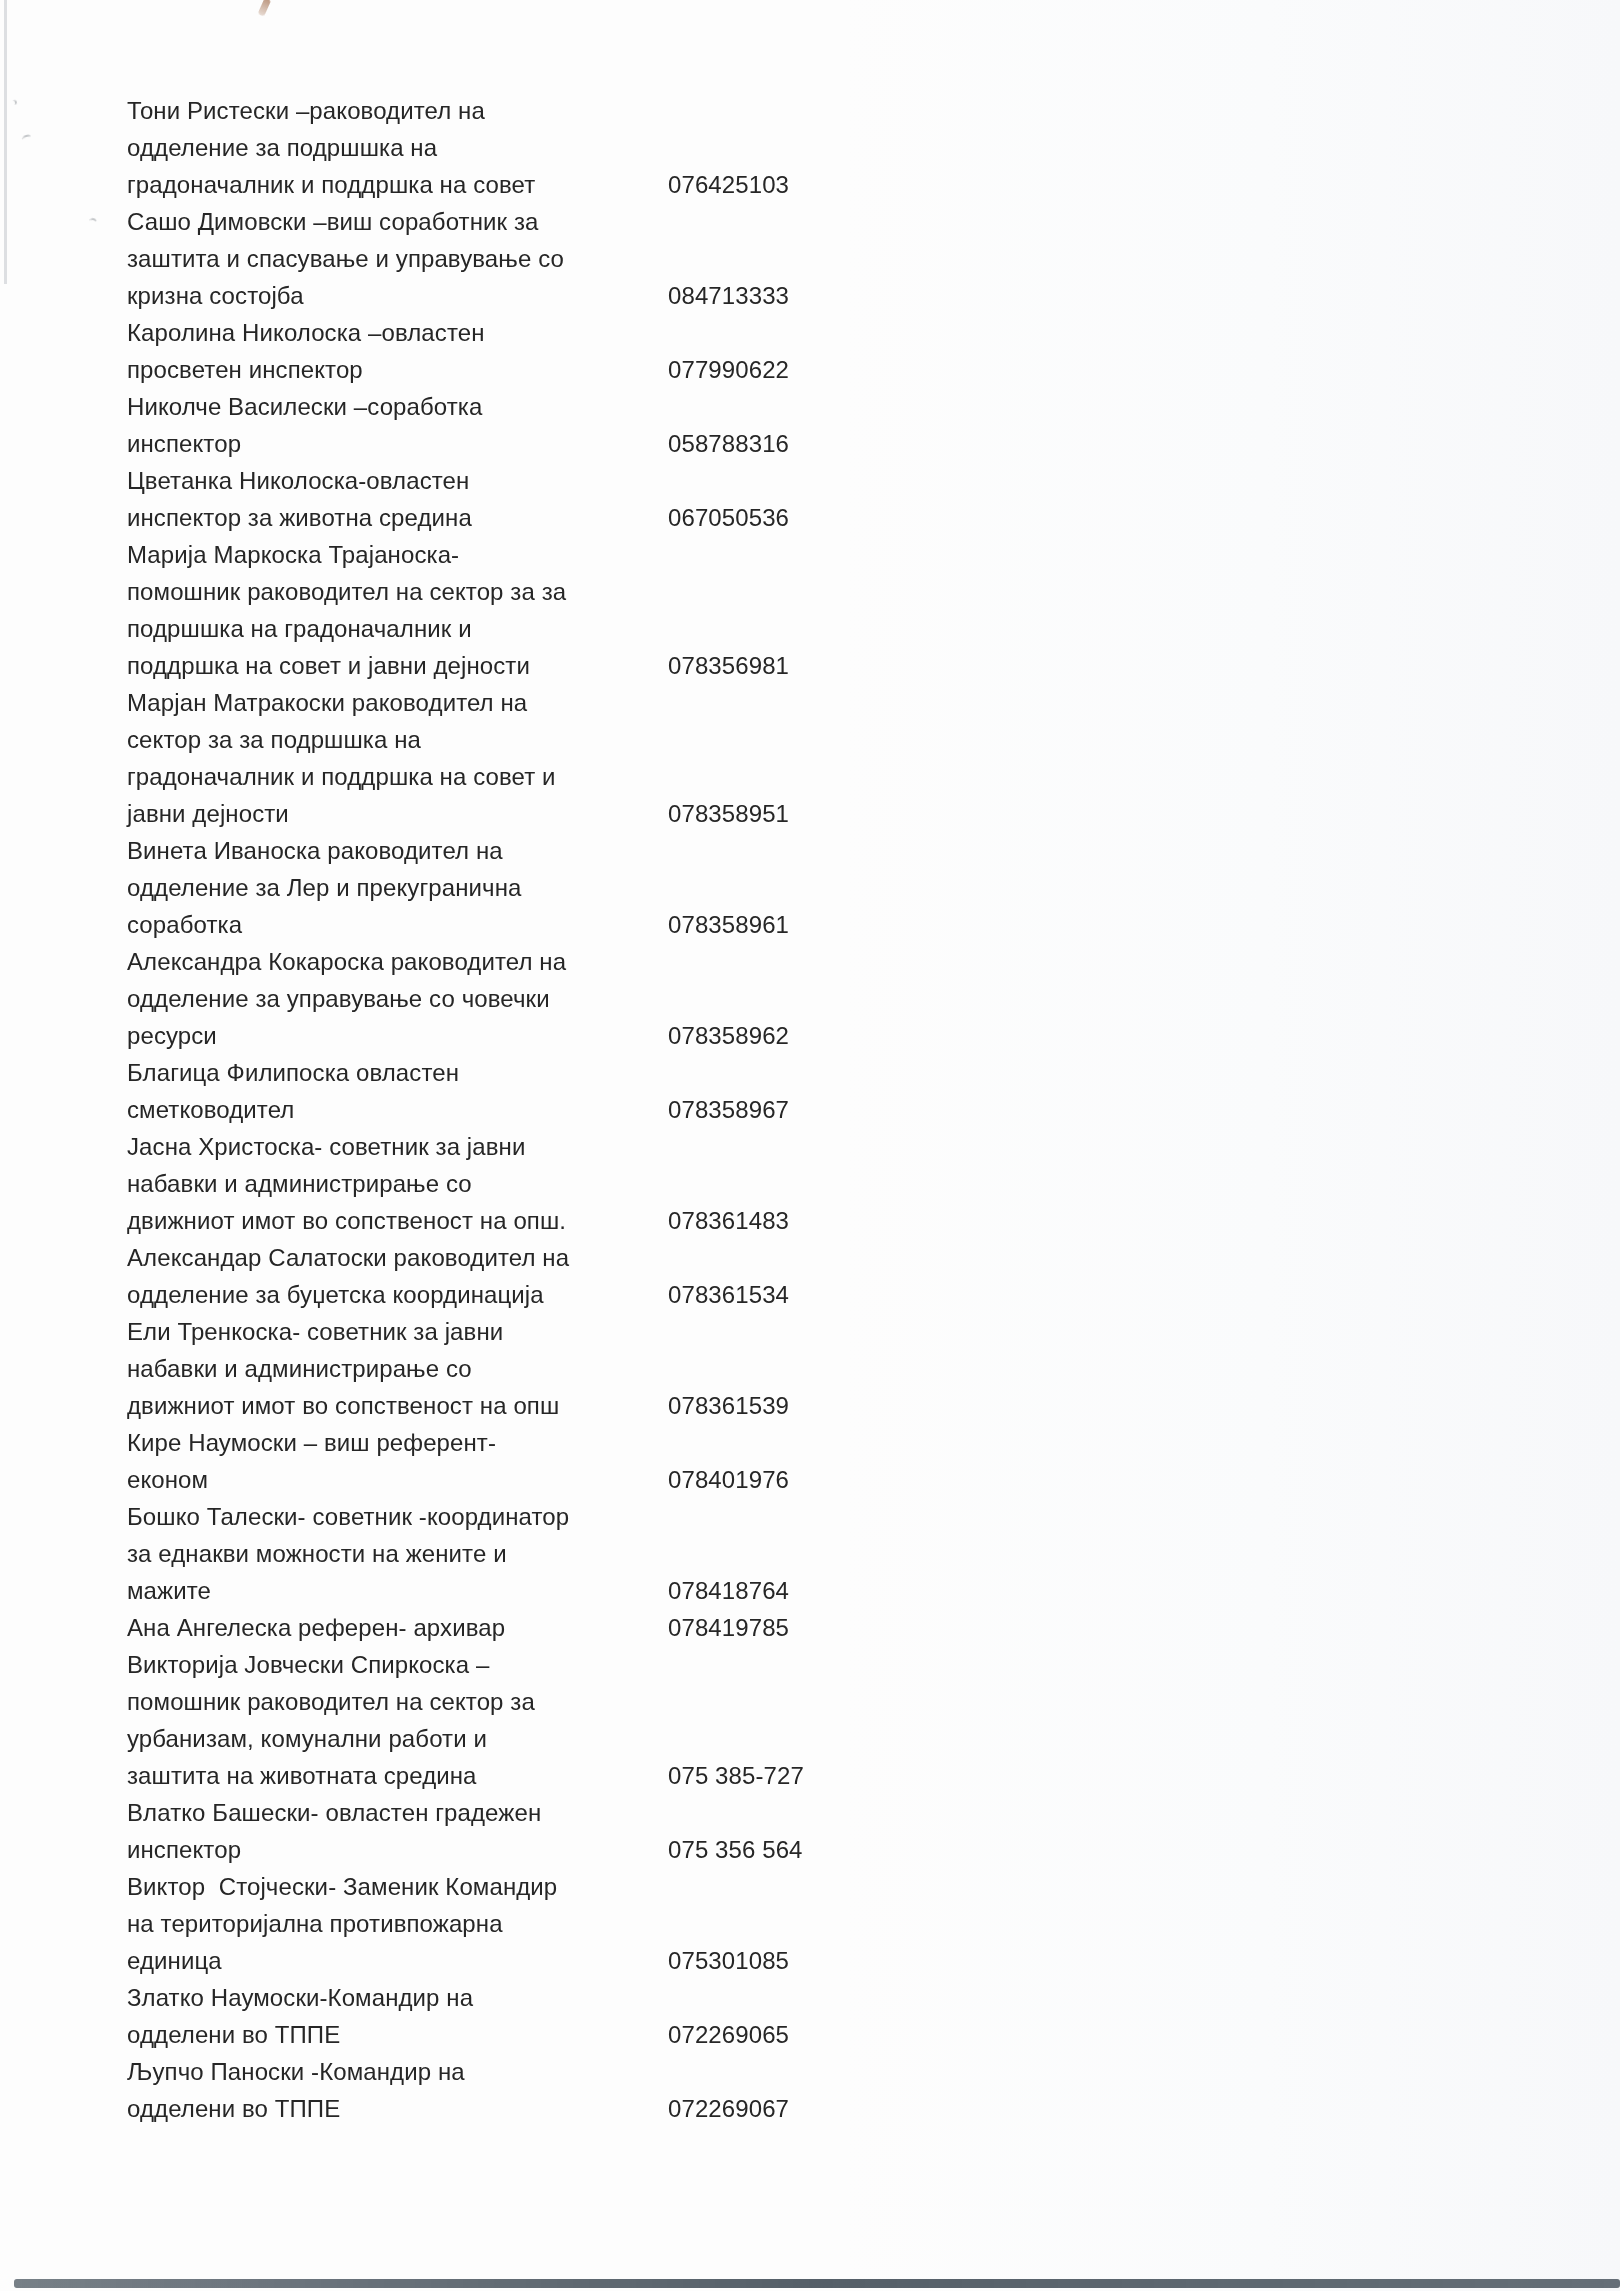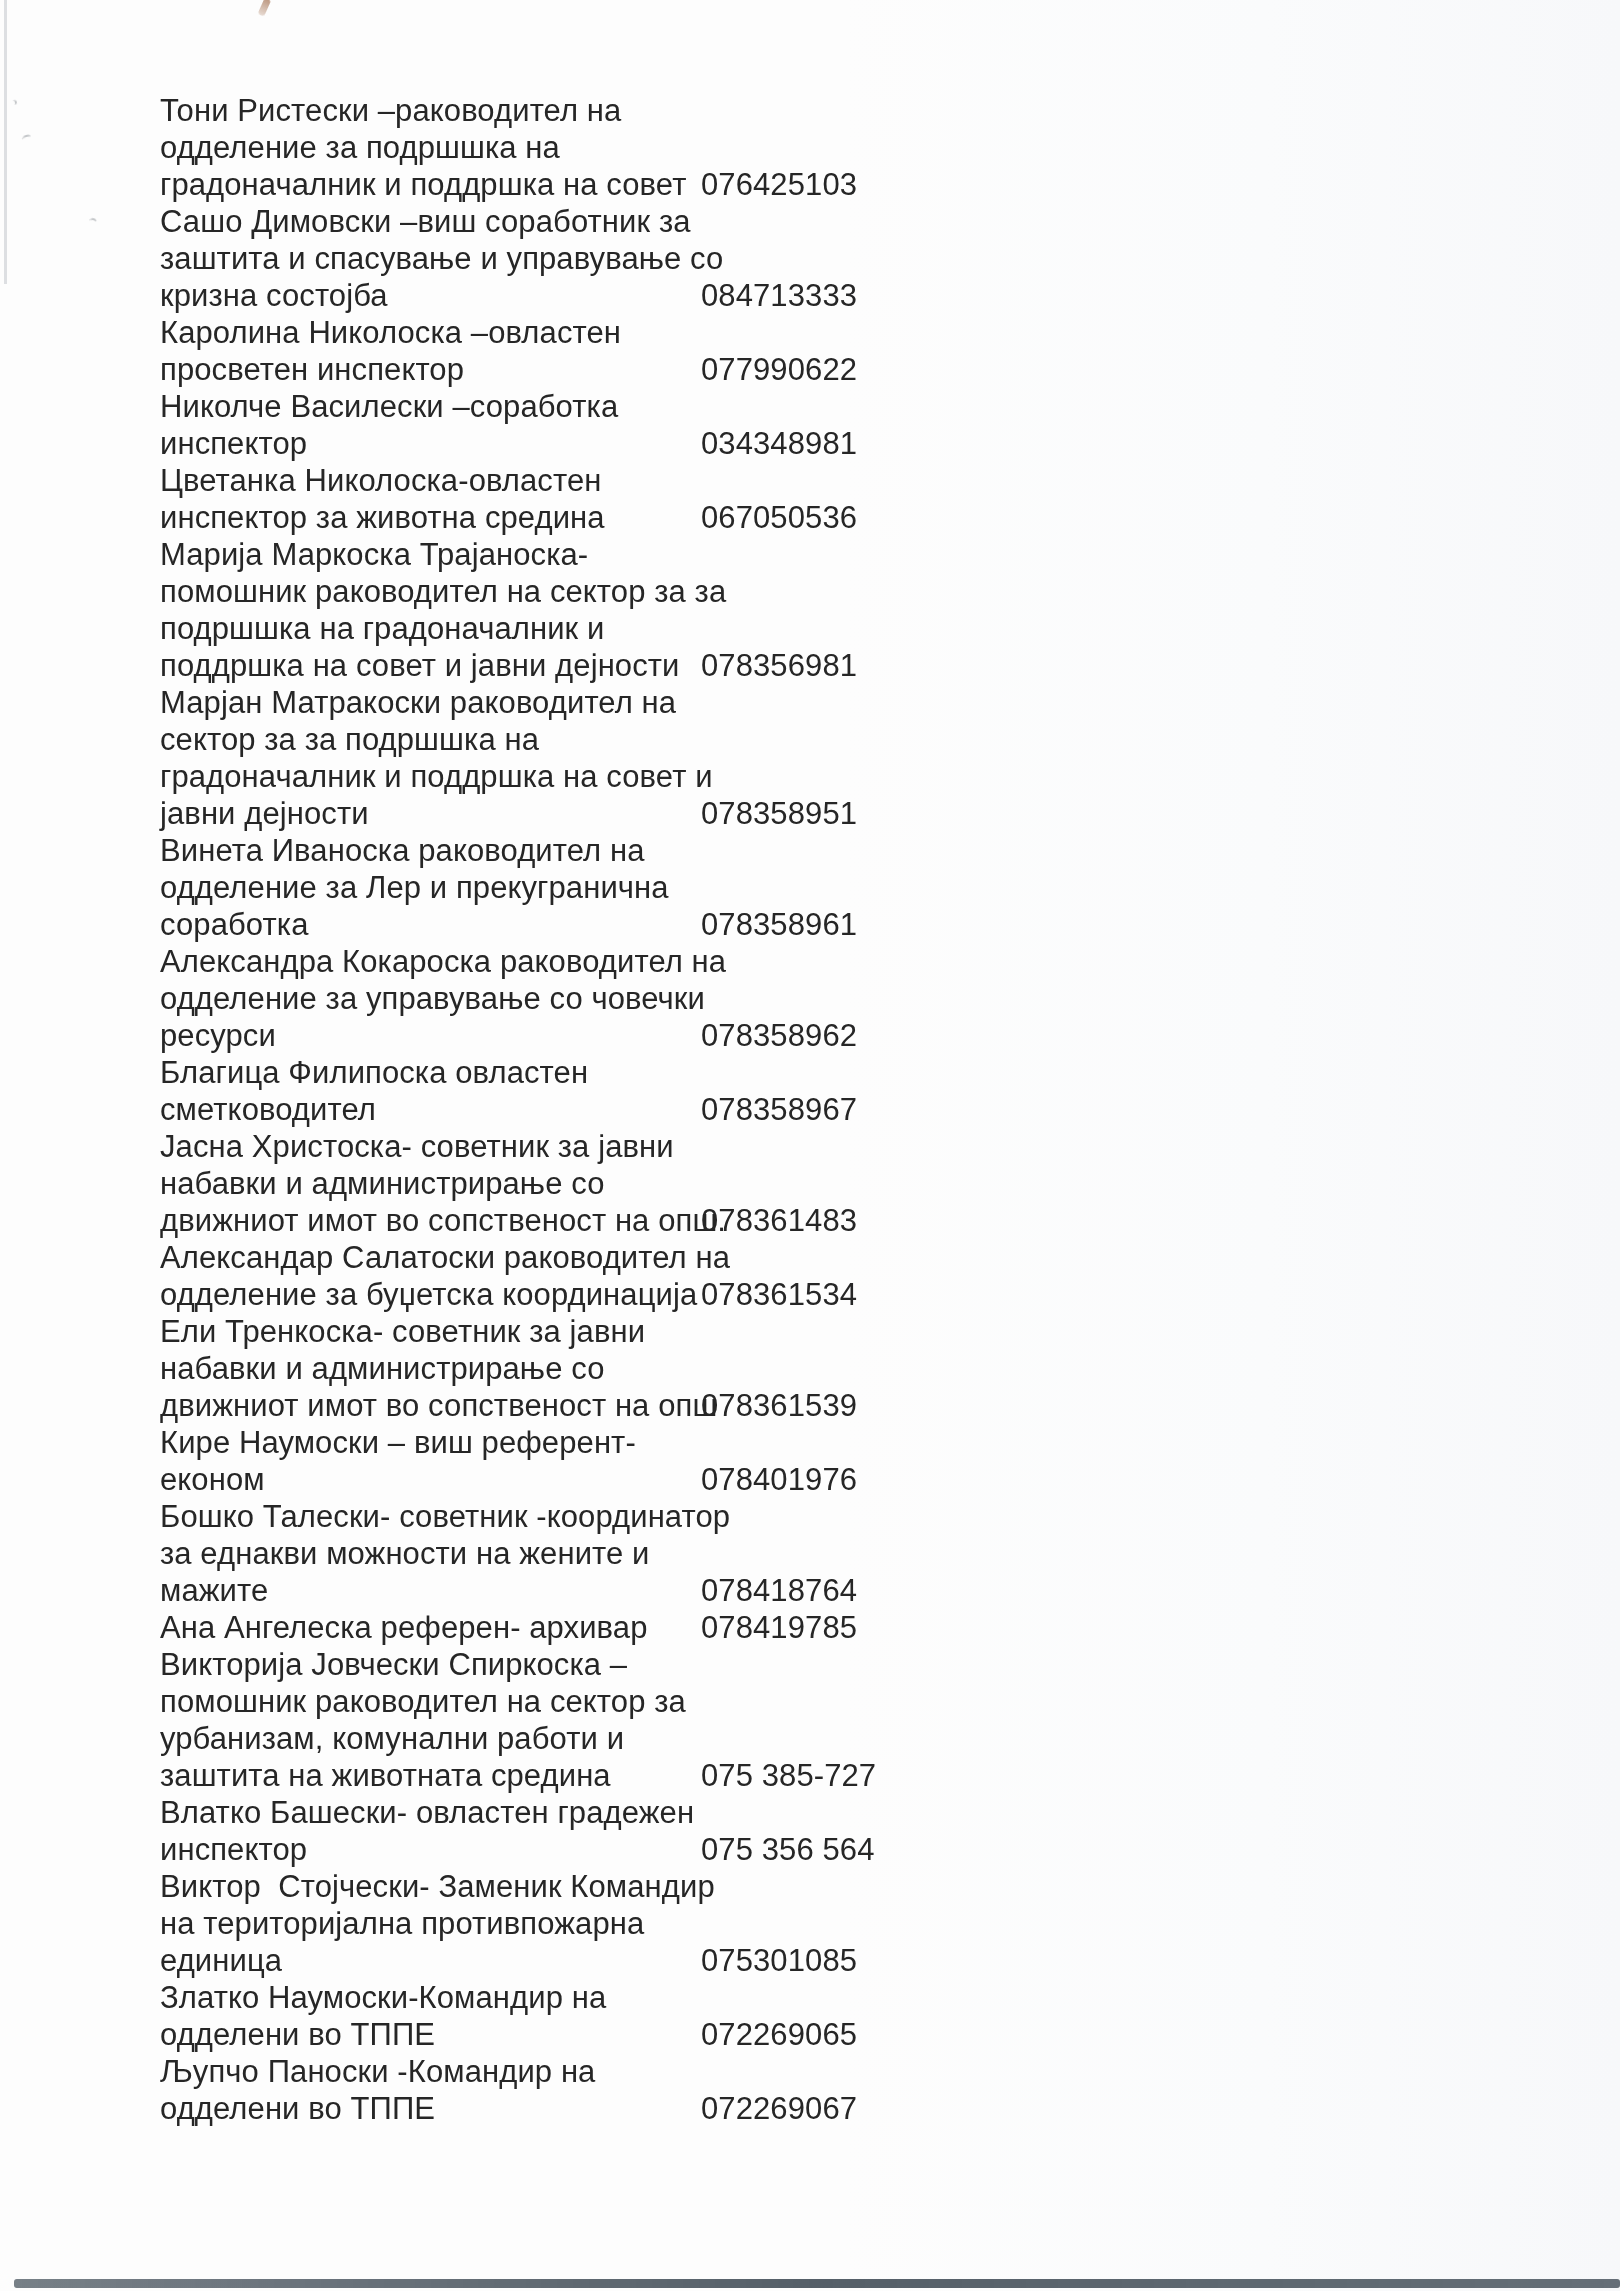--- a/index.html
+++ b/index.html
@@ -14,24 +14,23 @@
     margin: 0 auto;
     overflow: hidden;
     background: linear-gradient(90deg, #fdfdfd 0%, #fdfdfd 52%, #fafbfc 78%, #f7f8fa 100%);
     font-family: "Liberation Sans", sans-serif;
     color: #262626;
   }
   .list {
     position: absolute;
     left: 127px;
     top: 92px;
-    font-size: 31px;
+    font-size: 24px;
     line-height: 37px;
     letter-spacing: 0.1px;
-    margin-left: 33px;
   }
   .entry {
     display: flex;
     align-items: flex-end;
   }
   .name {
     flex: 0 0 541px;
     width: 541px;
     white-space: pre;
   }
@@ -102,21 +101,21 @@
         <div class="phone">084713333</div>
       </div>
       <div class="entry">
         <div class="name">Каролина Николоска –овластен
 просветен инспектор</div>
         <div class="phone">077990622</div>
       </div>
       <div class="entry">
         <div class="name">Николче Василески –соработка
 инспектор</div>
-        <div class="phone">034348981</div>
+        <div class="phone">058788316</div>
       </div>
       <div class="entry">
         <div class="name">Цветанка Николоска-овластен
 инспектор за животна средина</div>
         <div class="phone">067050536</div>
       </div>
       <div class="entry">
         <div class="name">Марија Маркоска Трајаноска-
 помошник раководител на сектор за за
 подршшка на градоначалник и

